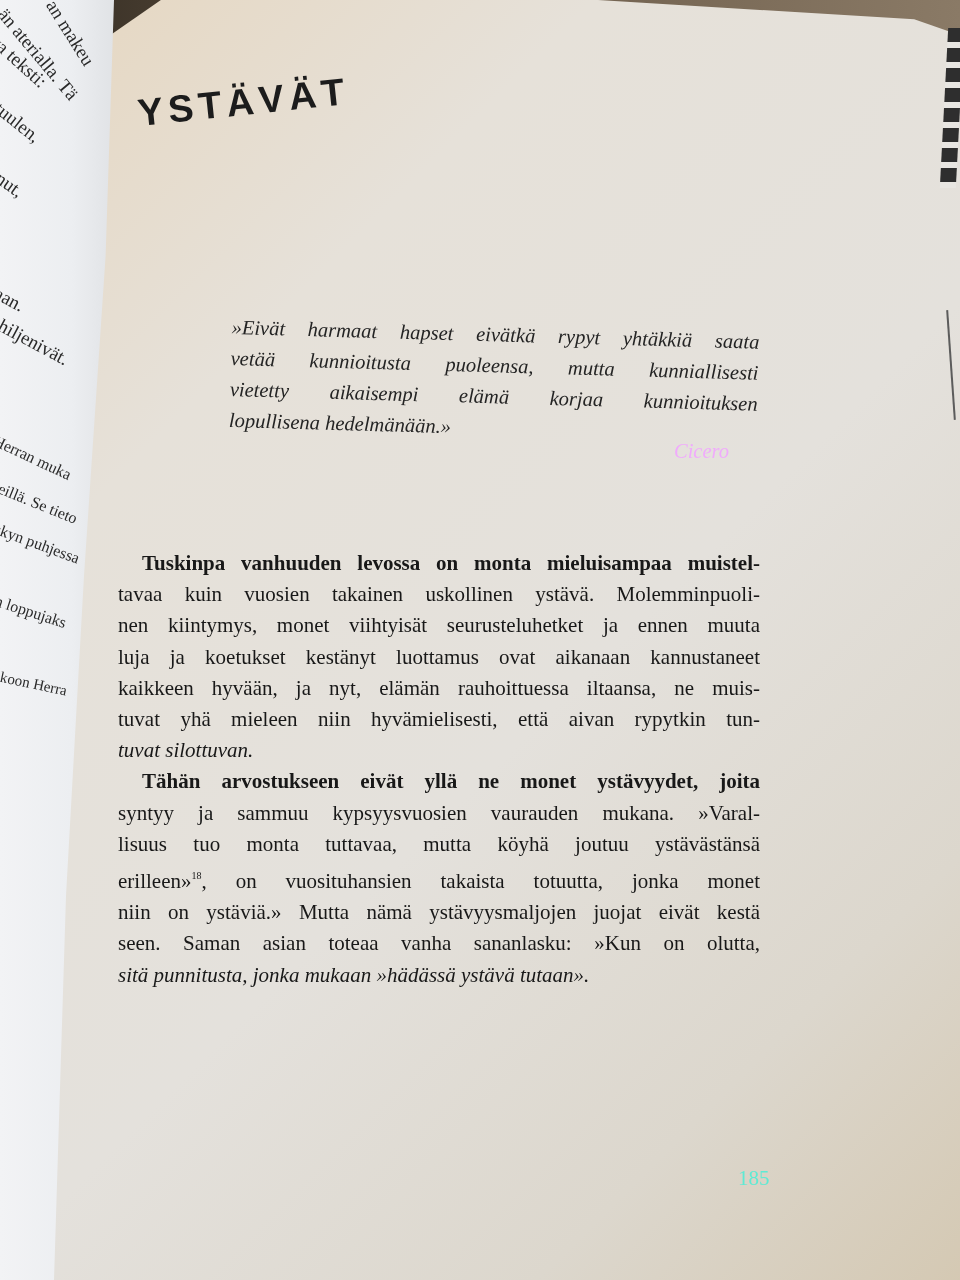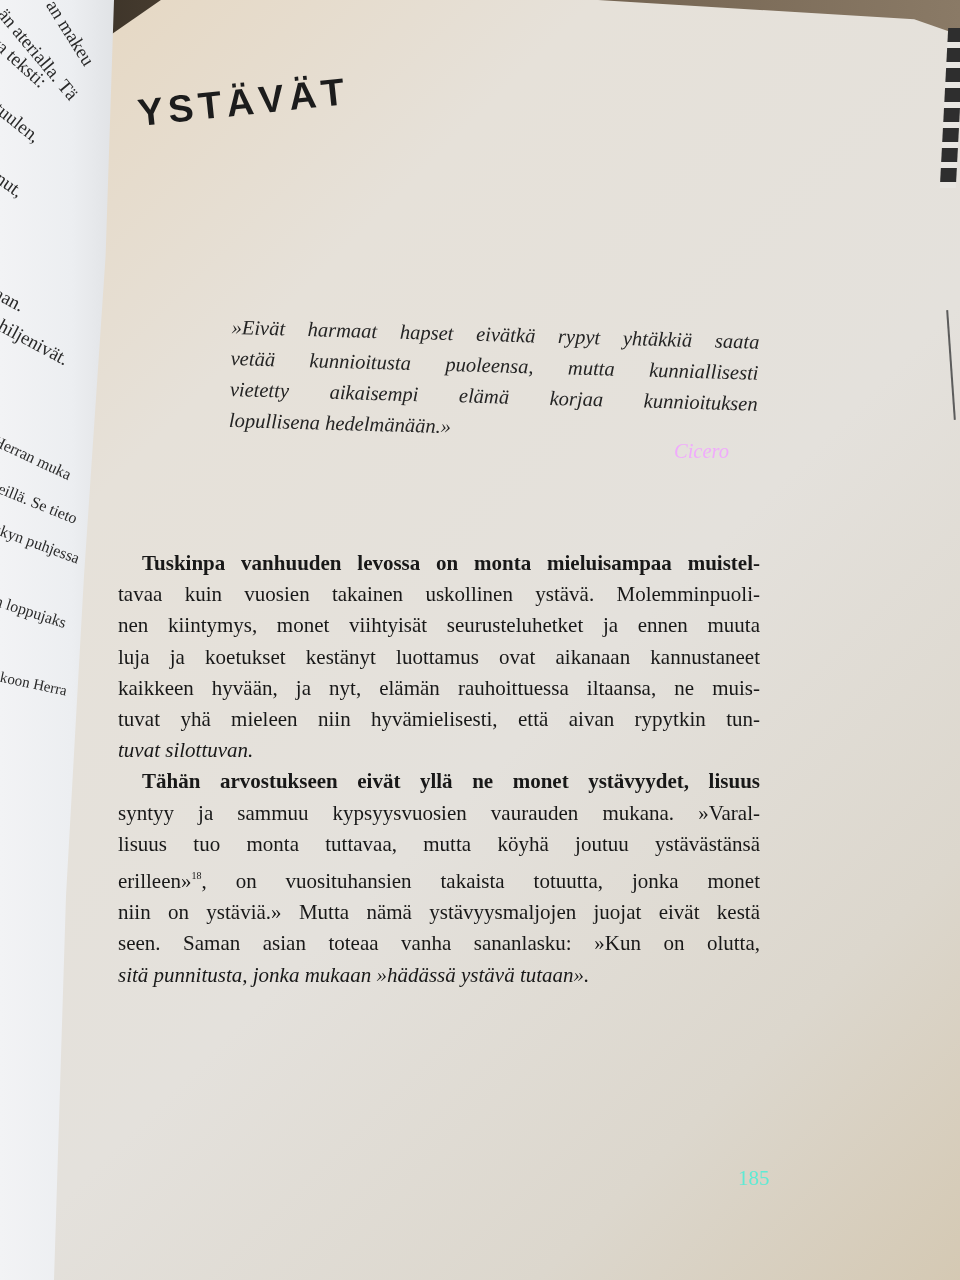--- a/index.html
+++ b/index.html
@@ -111,21 +111,21 @@
   <div>
     <span class="line indent">Tuskinpa vanhuuden levossa on monta mieluisampaa muistel-</span>
     <span class="line">tavaa kuin vuosien takainen uskollinen ystävä. Molemminpuoli-</span>
     <span class="line">nen kiintymys, monet viihtyisät seurusteluhetket ja ennen muuta</span>
     <span class="line">luja ja koetukset kestänyt luottamus ovat aikanaan kannustaneet</span>
     <span class="line">kaikkeen hyvään, ja nyt, elämän rauhoittuessa iltaansa, ne muis-</span>
     <span class="line">tuvat yhä mieleen niin hyvämielisesti, että aivan rypytkin tun-</span>
     <span class="line last">tuvat silottuvan.</span>
   </div>
   <div>
-    <span class="line indent">Tähän arvostukseen eivät yllä ne monet ystävyydet, lisuus</span>
+    <span class="line indent">Tähän arvostukseen eivät yllä ne monet ystävyydet, joita</span>
     <span class="line">syntyy ja sammuu kypsyysvuosien vaurauden mukana. »Varal-</span>
     <span class="line">lisuus tuo monta tuttavaa, mutta köyhä joutuu ystävästänsä</span>
     <span class="line"><span>erilleen»</span><sup class="fn">18</sup><span>, on vuosituhansien takaista totuutta, jonka monet</span></span>
     <span class="line">niin on ystäviä.» Mutta nämä ystävyysmaljojen juojat eivät kestä</span>
     <span class="line">seen. Saman asian toteaa vanha sananlasku: »Kun on olutta,</span>
     <span class="line last">sitä punnitusta, jonka mukaan »hädässä ystävä tutaan».</span>
   </div>
 </div>
 
 <div class="page-number">185</div>

